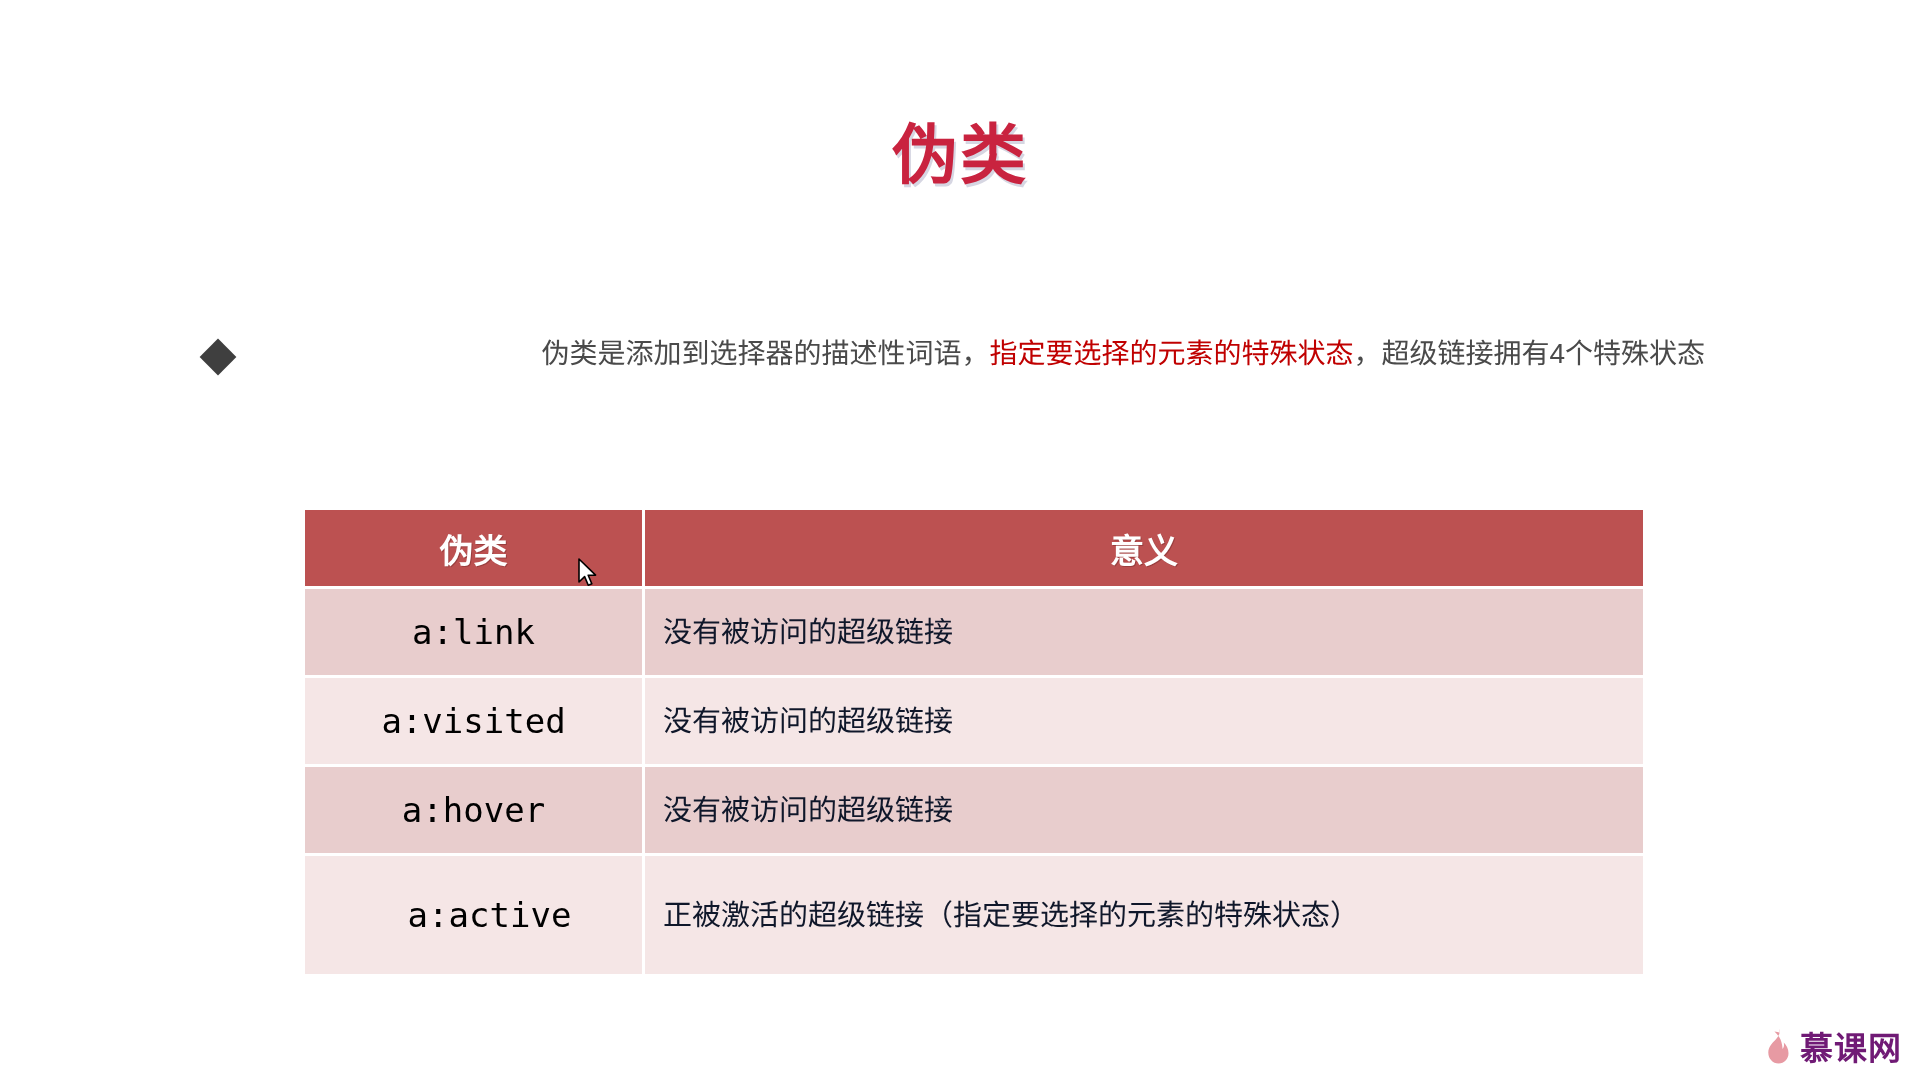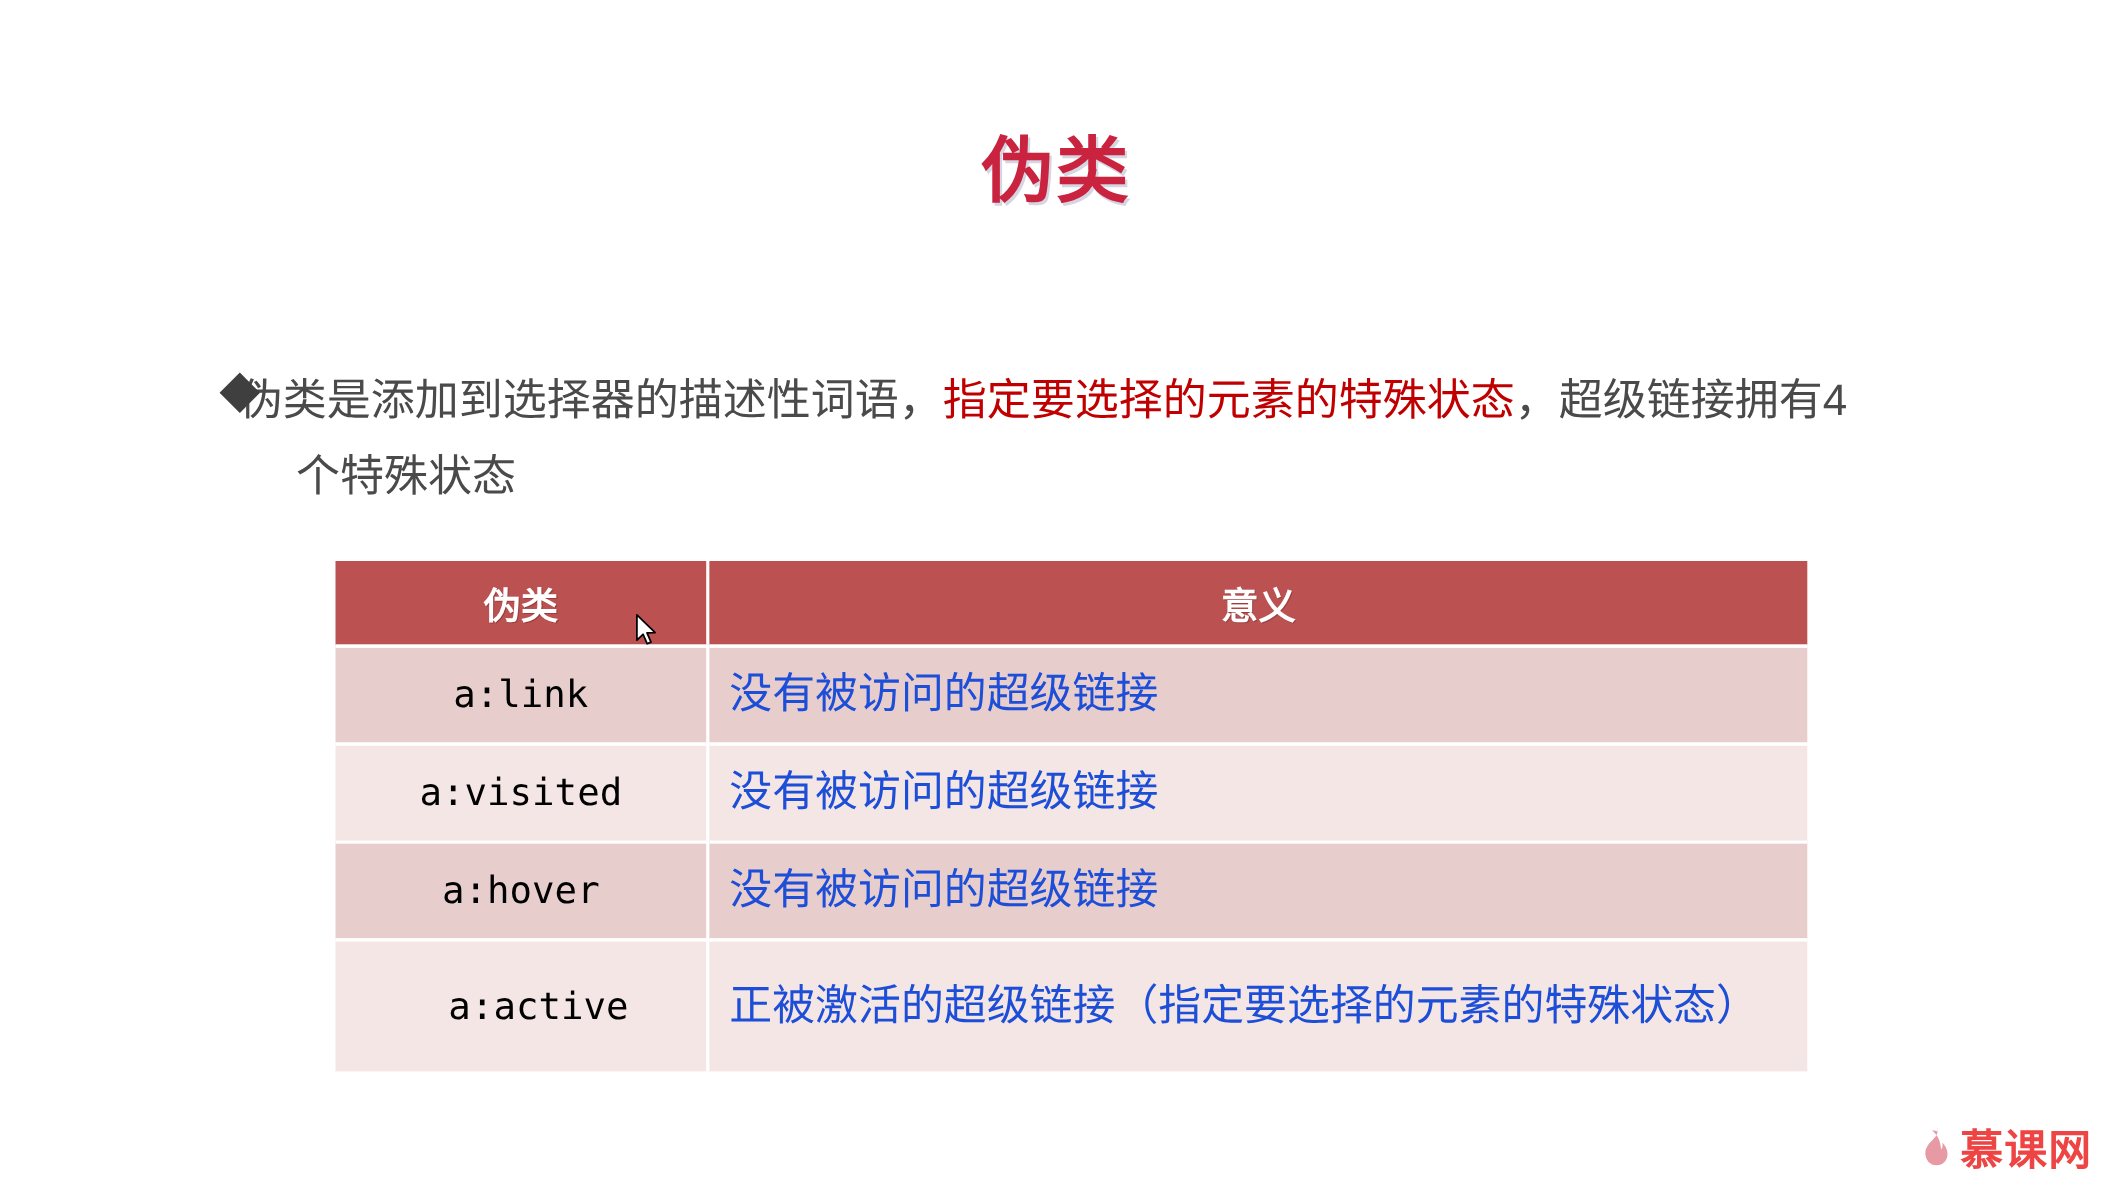--- a/index.html
+++ b/index.html
@@ -47,25 +47,26 @@
     flex: 0 0 auto;
     width: 26px;
     height: 26px;
     background: #3F3F3F;
     transform: rotate(45deg);
     margin-top: 14px;
     margin-right: 38px;
   }
   .body-text {
     flex: 1 1 auto;
-    font-size: 40px;
+    font-size: 28px;
     line-height: 1.72;
     color: #4A4A4A;
     text-indent: -52px;
     padding-left: 0;
+    text-align: right;
   }
   .body-text .seg-red {
     color: #C00000;
   }
 
   
   .pseudo-table {
     position: absolute;
     left: 305px;
     top: 510px;
@@ -104,22 +105,22 @@
   .pseudo-table tbody tr.row-even td { background: #F5E6E6; }
 
   .cell-name {
     text-align: center;
     font-family: "DejaVu Sans Mono", "Liberation Mono", monospace;
     font-size: 34px;
     color: #000000;
     letter-spacing: 0px;
   }
   .cell-desc {
-    font-size: 39px;
-    color: #1d4ed8;
+    font-size: 29px;
+    color: #0f172a;
     padding-left: 18px !important;
     line-height: 1.38;
   }
   .pseudo-table tbody tr.row-tall td { height: 106px; padding-left: 32px; }
   .pseudo-table tbody tr.row-tall .cell-desc {
     padding-top: 6px !important;
     padding-bottom: 6px !important;
   }
 
   
@@ -131,24 +132,24 @@
     align-items: center;
     gap: 8px;
     color: #E79AA3;
   }
   .footer-logo .flame-icon {
     display: block;
     width: 30px;
     height: 36px;
   }
   .footer-logo .logo-text {
-    font-size: 39px;
+    font-size: 33px;
     font-weight: bold;
     letter-spacing: 1px;
-    color: #ef4444;
+    color: #701a75;
   }
 
   
   .mouse-cursor {
     position: absolute;
     left: 578px;
     top: 558px;
     width: 22px;
     height: 32px;
     pointer-events: none;

